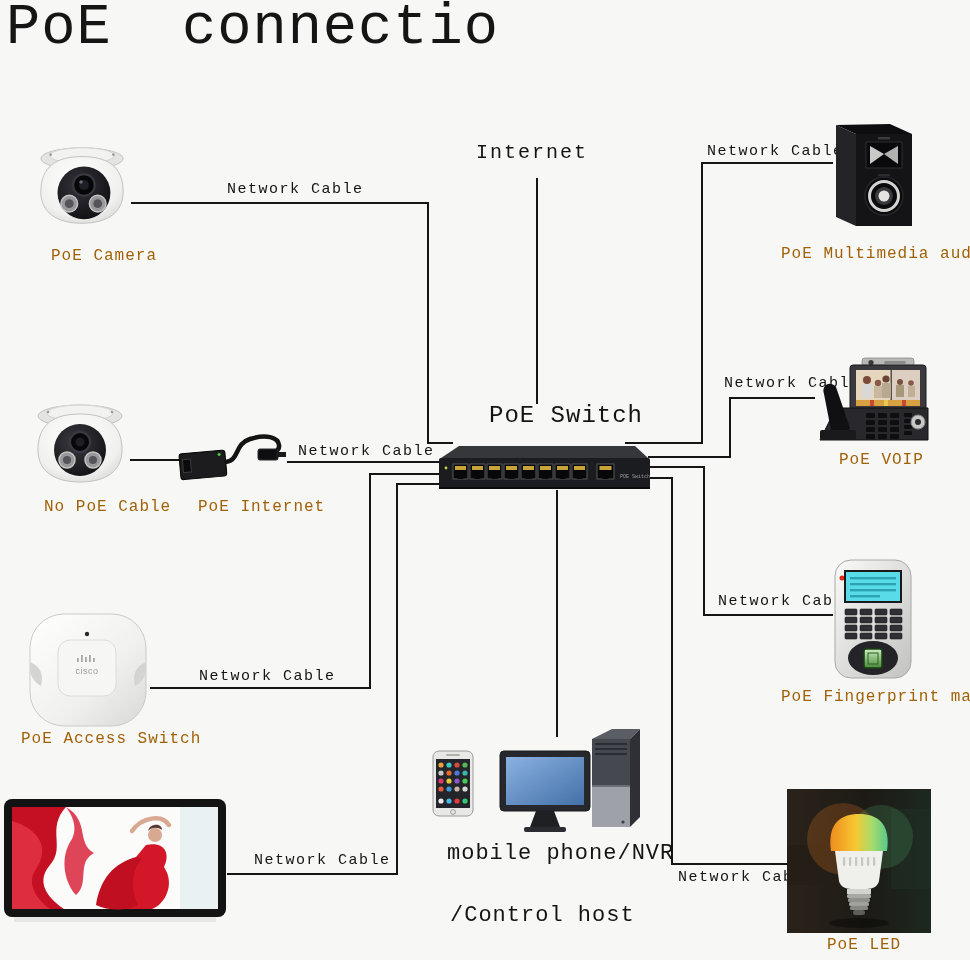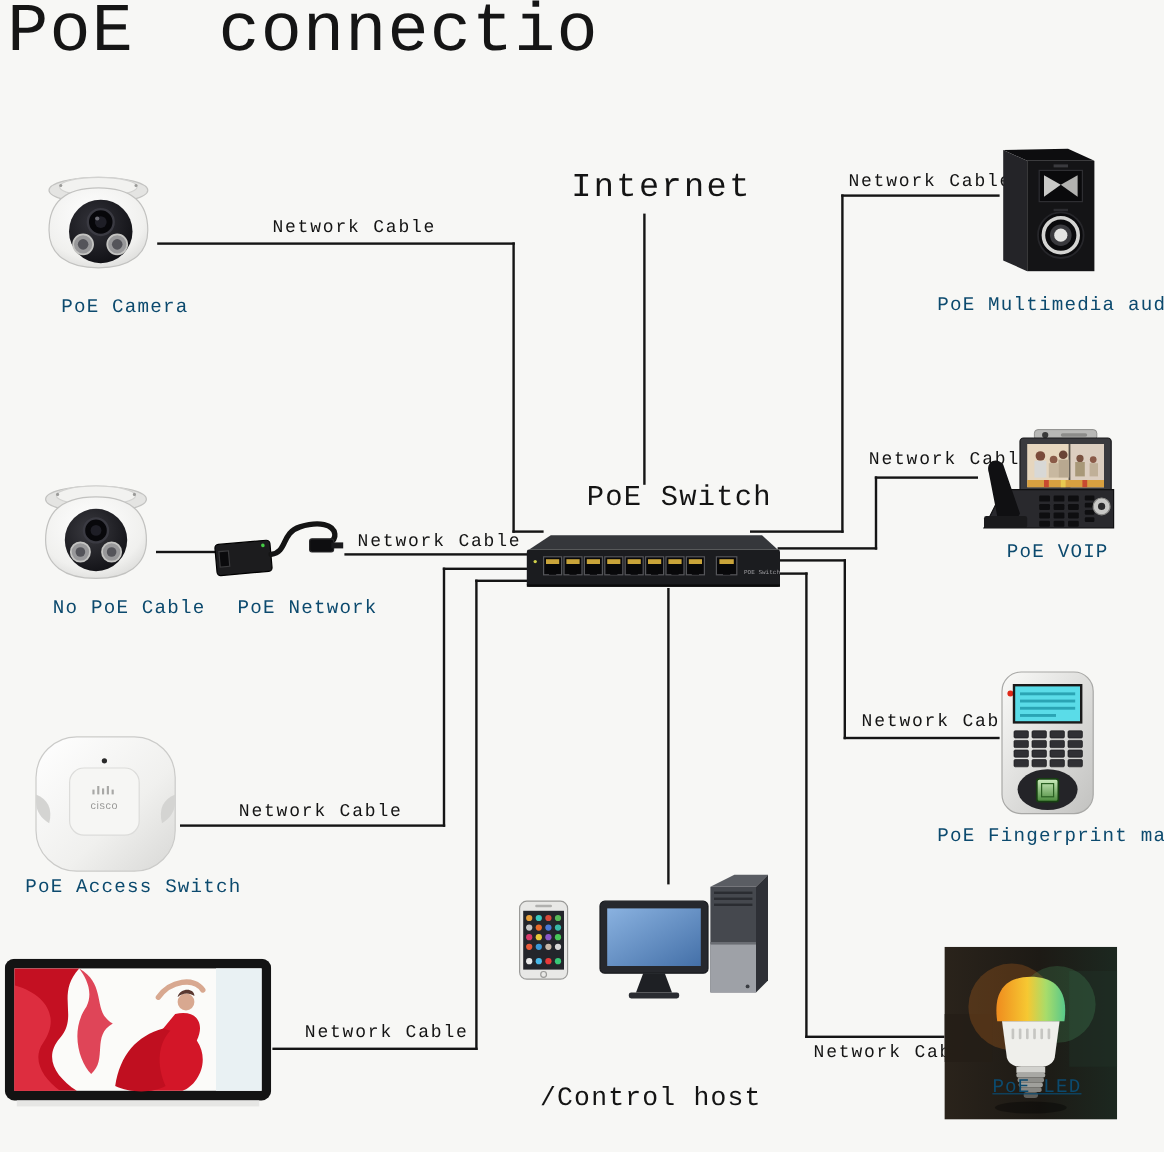--- a/index.html
+++ b/index.html
@@ -15,24 +15,24 @@
     font-size:57px;font-weight:400;letter-spacing:1px;
     white-space:pre;color:#151515;
   }
   .ln{position:absolute;background:#151515;}
   .hl{height:2px;}
   .vl{width:2px;}
   .cable-label{
     position:absolute;font-size:15px;letter-spacing:1.5px;white-space:pre;color:#141414;
   }
   .dev-label{
-    position:absolute;font-size:16px;letter-spacing:1px;white-space:pre;color:#0c4a6e;
+    position:absolute;font-size:16px;letter-spacing:1px;white-space:pre;color:#a16207;
   }
   .big-label{
-    position:absolute;font-size:28px;letter-spacing:2px;white-space:pre;color:#141414;
+    position:absolute;font-size:20px;letter-spacing:2px;white-space:pre;color:#141414;
   }
   .mid-label{
     position:absolute;font-size:24px;letter-spacing:1px;white-space:pre;color:#141414;
   }
   .nvr-label{
     position:absolute;font-size:22px;letter-spacing:1px;white-space:pre;color:#141414;
   }
   .dev{position:absolute;}
   svg{display:block;}
 </style>
@@ -82,20 +82,21 @@
   <div class="cable-label" style="left:707px;top:143px;">Network Cable</div>
   <div class="cable-label" style="left:298px;top:443px;">Network Cable</div>
   <div class="cable-label" style="left:724px;top:375px;">Network Cable</div>
   <div class="cable-label" style="left:199px;top:668px;">Network Cable</div>
   <div class="cable-label" style="left:718px;top:593px;">Network Cable</div>
   <div class="cable-label" style="left:254px;top:852px;">Network Cable</div>
   <div class="cable-label" style="left:678px;top:869px;">Network Cable</div>
 
   <div class="big-label" style="left:476px;top:141px;">Internet</div>
   <div class="mid-label" style="left:489px;top:402px;">PoE Switch</div>
+  <div class="nvr-label" style="left:447px;top:841px;">mobile phone/NVR</div>
   <div class="nvr-label" style="left:450px;top:876px;margin-top:27px;">/Control host</div>
 
   <div class="dev" style="left:33px;top:140px;">
     <svg width="98" height="92" viewBox="0 0 100 92">
       <defs>
         <radialGradient id="domeG1" cx="45%" cy="35%" r="75%">
           <stop offset="0%" stop-color="#ffffff"></stop>
             <stop offset="70%" stop-color="#f0f0ee"></stop>
             <stop offset="100%" stop-color="#d7d7d5"></stop>
         </radialGradient>
@@ -173,21 +174,21 @@
       <g transform="rotate(-5 30 38)">
         <rect x="8" y="24" width="46" height="26" rx="3" fill="#1c1c1e" stroke="#000000" stroke-width="1"></rect>
         <rect x="11" y="30" width="8" height="13" fill="#0a0a0c" stroke="#3a3a3c" stroke-width="1"></rect>
         <circle cx="48" cy="28" r="1.5" fill="#44cc44"></circle>
       </g>
       <path d="M54 34 C68 32 62 16 78 11 C94 6 106 9 107 17 C108 24 98 27 90 25" stroke="#141414" stroke-width="4.5" fill="none" stroke-linecap="round"></path>
       <rect x="86" y="21" width="20" height="11" rx="2" fill="#0e0e10" stroke="#2a2a2c" stroke-width="1"></rect>
       <rect x="104" y="24" width="10" height="5" fill="#1a1a1c"></rect>
     </svg>
   </div>
-  <div class="dev-label" style="left:198px;top:498px;">PoE Network</div>
+  <div class="dev-label" style="left:198px;top:498px;">PoE Internet</div>
 
   <div class="dev" style="left:437px;top:441px;">
     <svg width="215" height="52" viewBox="0 0 215 52">
       <polygon points="4,17 22,5 198,5 211,17" fill="#35373b"></polygon>
       <rect x="2" y="17" width="211" height="31" rx="2" fill="#1b1c1f"></rect>
       <rect x="2" y="46" width="211" height="2" fill="#0a0a0a"></rect>
       <g>
         <g transform="translate(16,23)">
             <rect width="15" height="15" fill="#08080a" stroke="#55565a" stroke-width="1"></rect>
             <rect x="2" y="2" width="11" height="4" fill="#c9a43a"></rect>
@@ -465,15 +466,15 @@
       </g>
       <rect x="60" y="100" width="24" height="5" fill="#d2d2ce"></rect>
       <rect x="60" y="105" width="24" height="4" rx="1.5" fill="#a8a8a4"></rect>
       <rect x="61" y="109" width="22" height="4" rx="1.5" fill="#8e8e8a"></rect>
       <rect x="62" y="113" width="20" height="4" rx="1.5" fill="#a0a09c"></rect>
       <rect x="63" y="117" width="18" height="4" rx="1.5" fill="#868682"></rect>
       <rect x="66" y="121" width="12" height="5" rx="2.5" fill="#5e5e5a"></rect>
       <ellipse cx="72" cy="134" rx="30" ry="5" fill="#000000" opacity="0.35"></ellipse>
     </svg>
   </div>
-  <div class="dev-label" style="left:827px;top:897px;text-decoration:underline;">PoE LED</div>
+  <div class="dev-label" style="left:827px;top:936px;">PoE LED</div>
 
 </div>
 
 </body></html>

